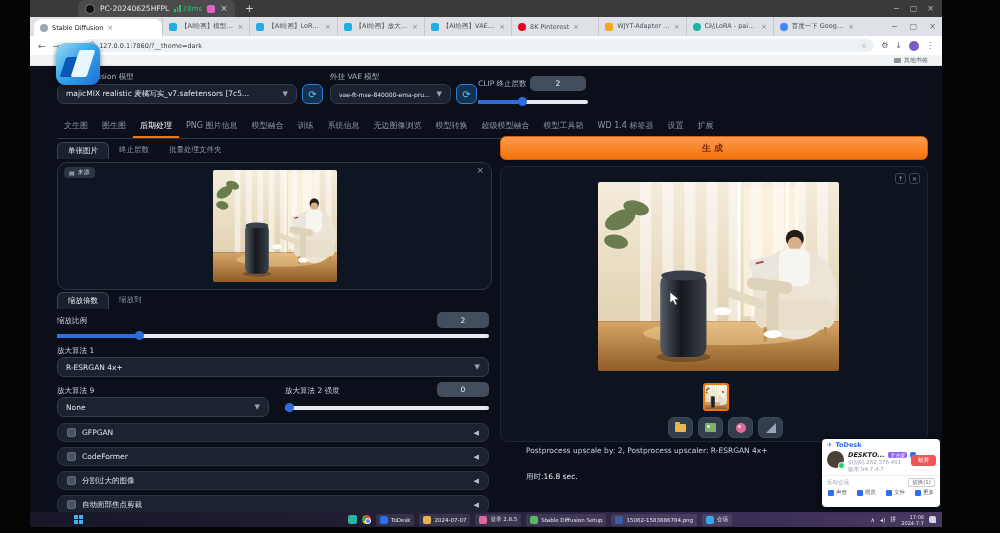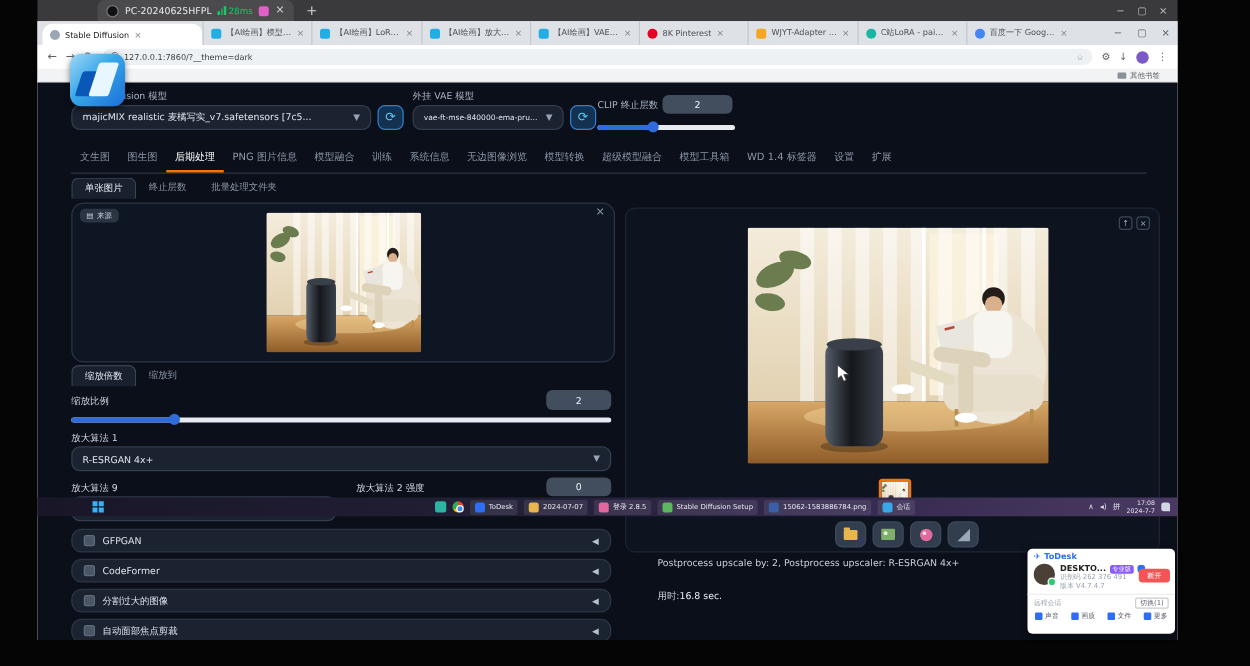--- a/index.html
+++ b/index.html
@@ -1,20 +1,20 @@
 <!DOCTYPE html>
 <html><head>
 <meta charset="utf-8">
 <style>
   * { margin:0; padding:0; box-sizing:border-box; font-family:"DejaVu Sans","Liberation Sans",sans-serif; }
   body { background:#050505; width:1000px; height:533px; overflow:hidden; }
   .stage { position:relative; width:1000px; height:533px; background:#050505; }
 
   
-  .remote { position:absolute; left:30px; top:0; width:912px; height:413px; background:#0b0f19; }
+  .remote { position:absolute; left:30px; top:0; width:912px; height:527px; background:#0b0f19; }
 
   .td-bar { position:absolute; left:0; top:0; right:0; height:17px; background:#3a3a3c; display:flex; align-items:center; }
   .td-tab { display:flex; align-items:center; gap:5px; background:#4b4b4e; height:17px; padding:0 7px; border-radius:6px 6px 0 0; margin-left:48px; }
   .td-logo { width:10px; height:10px; border-radius:50%; background:#111; border:1px solid #777; }
   .td-title { color:#e8e8e8; font-size:7.5px; }
   .td-latency { display:flex; align-items:center; gap:2px; color:#17c964; font-size:7px; }
   .bars { display:flex; align-items:flex-end; gap:1px; height:7px; }
   .bars i { width:1.5px; background:#17c964; display:block; }
   .bars i:nth-child(1){height:3px} .bars i:nth-child(2){height:5px} .bars i:nth-child(3){height:7px}
   .td-rec { width:8px; height:8px; border-radius:2px; background:#e060c8; }
@@ -105,21 +105,21 @@
 
   .infotext { position:absolute; left:496px; width:430px; font-size:7.5px; color:#c7d0da; }
   .memline .u { border-bottom:1px dotted #77839a; }
 
   
   .tdpanel { position:absolute; left:792px; top:439px; width:118px; height:68px; background:#fff; border-radius:4px; box-shadow:0 1px 6px rgba(0,0,0,.55); z-index:60; font-size:6px; }
   .tdp-head { display:flex; align-items:center; gap:3px; padding:2px 5px; color:#2c6ff2; font-size:6.5px; font-weight:bold; }
   .tdp-main { display:flex; gap:4px; padding:0 5px; align-items:flex-start; }
   .tdp-avatar { width:17px; height:17px; border-radius:50%; background:#4a4038; position:relative; flex:0 0 17px; }
   .tdp-avatar:after { content:""; position:absolute; right:-1px; bottom:-1px; width:5px; height:5px; border-radius:50%; background:#2ecc71; border:1px solid #fff; }
-  .tdp-name-row { display:flex; align-items:center; gap:3px; }
+  .tdp-name-row { display:flex; align-items:center; gap:3px;font-style:italic; }
   .tdp-name { font-size:6.5px; font-weight:bold; color:#222; }
   .tdp-badge { background:#8b5cf6; color:#fff; font-size:5px; padding:0 2px; border-radius:2px; }
   .tdp-phone { width:6px; height:6px; background:#2c6ff2; border-radius:2px; }
   .tdp-chev { color:#999; font-size:6px; }
   .tdp-gray { color:#9aa2ad; font-size:5.5px; line-height:7px; }
   .tdp-disconnect { position:absolute; right:4px; top:16px; width:25px; height:11px; background:#f25555; border-radius:3px; color:#fff; font-size:5.5px; display:flex; align-items:center; justify-content:center; }
   .tdp-mid { display:flex; justify-content:space-between; align-items:center; padding:2px 5px 0 5px; border-top:1px solid #eee; margin-top:2px; }
   .tdp-mid-label { color:#9aa2ad; font-size:5.5px; }
   .tdp-switch { border:1px solid #ccc; border-radius:2px; padding:0 3px; color:#667; font-size:5.5px; }
   .tdp-actions { display:flex; justify-content:space-between; padding:2px 6px; }
@@ -420,20 +420,21 @@
           <span class="checkbox"></span>
           <span class="acc-label">分割过大的图像</span>
           <span class="acc-arrow">◀</span>
         </div>
         <div class="accordion" style="top:429px">
           <span class="checkbox"></span>
           <span class="acc-label">自动面部焦点剪裁</span>
           <span class="acc-arrow">◀</span>
         </div>
 
+        <div class="generate">生成</div>
 
         <div class="outpanel">
           <div class="out-tools">
             <span class="out-tool">↑</span>
             <span class="out-tool">×</span>
           </div>
           <div class="result-img scene-box">
             <svg width="241" height="189" viewBox="0 0 240 190" preserveAspectRatio="none">
                 <use href="#scene"></use>
               </svg>

